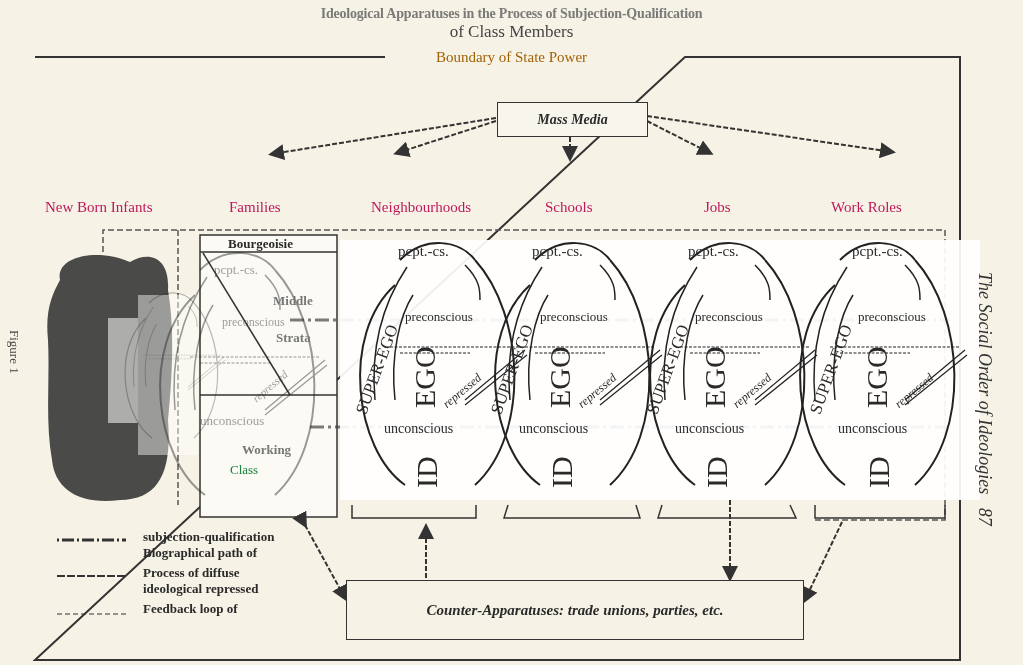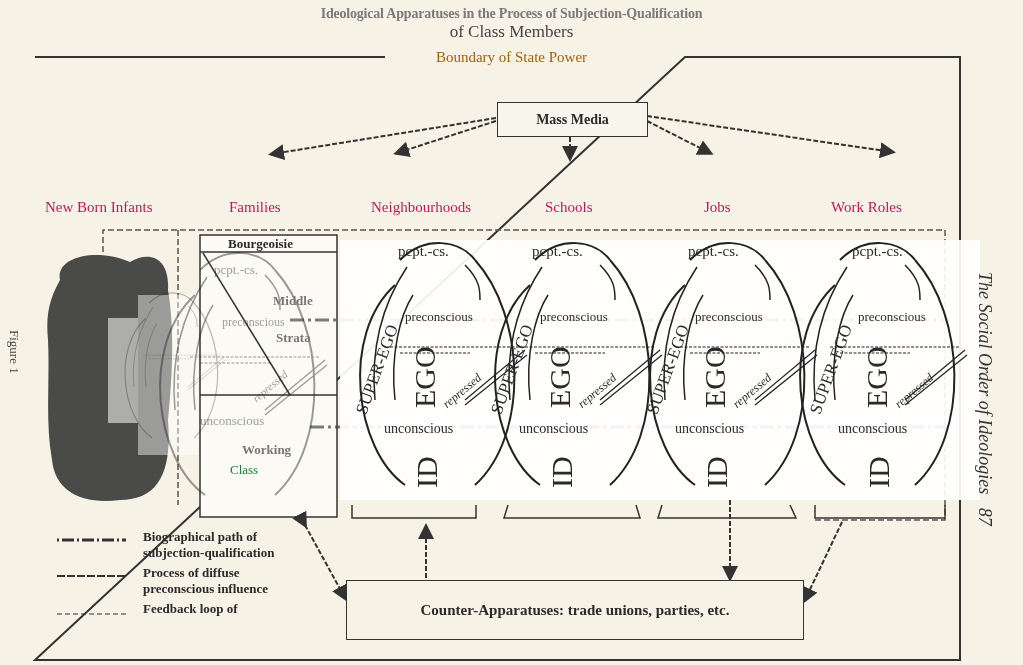--- a/index.html
+++ b/index.html
@@ -8,21 +8,21 @@
     background: #f6f3e6;
     font-family: "Liberation Serif", serif;
     color: #2a2a2a;
     position: relative;
   }
   .abs { position: absolute; }
   .title1 { left: 0; width: 1023px; top: 6px; text-align: center; font-size: 14px; font-weight: bold; color: #7a7a78; letter-spacing: -0.2px; }
   .title2 { left: 0; width: 1023px; top: 22px; text-align: center; font-size: 17px; color: #444; }
   .boundary-label { left: 0; width: 1023px; top: 49px; text-align: center; font-size: 15px; color: #a16207; }
   .colhead { top: 199px; font-size: 15px; font-weight: normal; color: #be185d; white-space: nowrap; }
-  .box-label { font-weight: bold; font-size: 14px; text-align: right; }
+  .box-label { font-weight: bold; font-size: 14px; text-align: right; font-style: italic; }
   .mass-media { left: 497px; top: 102px; width: 149px; height: 33px; border: 1.5px solid #333; background: #f8f6ec; display: flex; align-items: center; justify-content: center; }
   .counter { left: 346px; top: 580px; width: 456px; height: 58px; border: 1.5px solid #333; background: #f6f3e6; display: flex; align-items: center; justify-content: center; font-size: 15px; }
   .legend-text { font-weight: bold; font-size: 13px; line-height: 16px; color: #2a2a2a; }
 </style>
 </head>
 <body>
 
 <div class="abs title1">Ideological Apparatuses in the Process of Subjection-Qualification</div>
 <div class="abs title2">of Class Members</div>
 <div class="abs boundary-label">Boundary of State Power</div>
@@ -174,26 +174,26 @@
   <div class="abs" style="left:200px;top:413px;font-size:13px">unconscious</div>
   <div class="abs" style="left:250px;top:395px;font-size:11px;font-style:italic;transform:rotate(-40deg);transform-origin:0 0">repressed</div>
 </div>
 
 <div class="abs counter">
   <span class="box-label" style="font-size:15px">Counter-Apparatuses: trade unions, parties, etc.</span>
 </div>
 
 <div class="abs" style="left:143px;top:529px;width:200px">
   <div class="legend-text">
+    <div>subjection-qualification</div>
     <div>Biographical path of</div>
-    <div>subjection-qualification</div>
   </div>
   <div class="legend-text" style="margin-top:4px">
     <div>Process of diffuse</div>
-    <div>preconscious influence</div>
+    <div>ideological repressed</div>
   </div>
   <div class="legend-text" style="margin-top:4px">
     <div>Feedback loop of</div>
   </div>
 </div>
 
 <div class="abs" style="left:995px;top:272px;transform-origin:0 0;transform:rotate(90deg);font-style:italic;font-size:18px;color:#333;white-space:pre">The Social Order of Ideologies   87</div>
 <div class="abs" style="left:22px;top:330px;transform-origin:0 0;transform:rotate(90deg);font-size:13px;color:#444;white-space:nowrap">Figure 1</div>
 
 </body></html>

